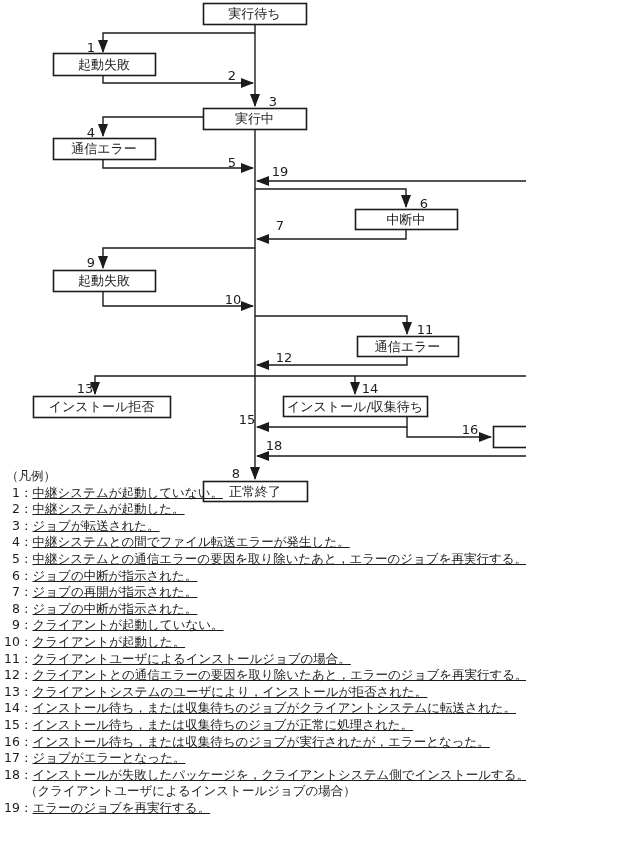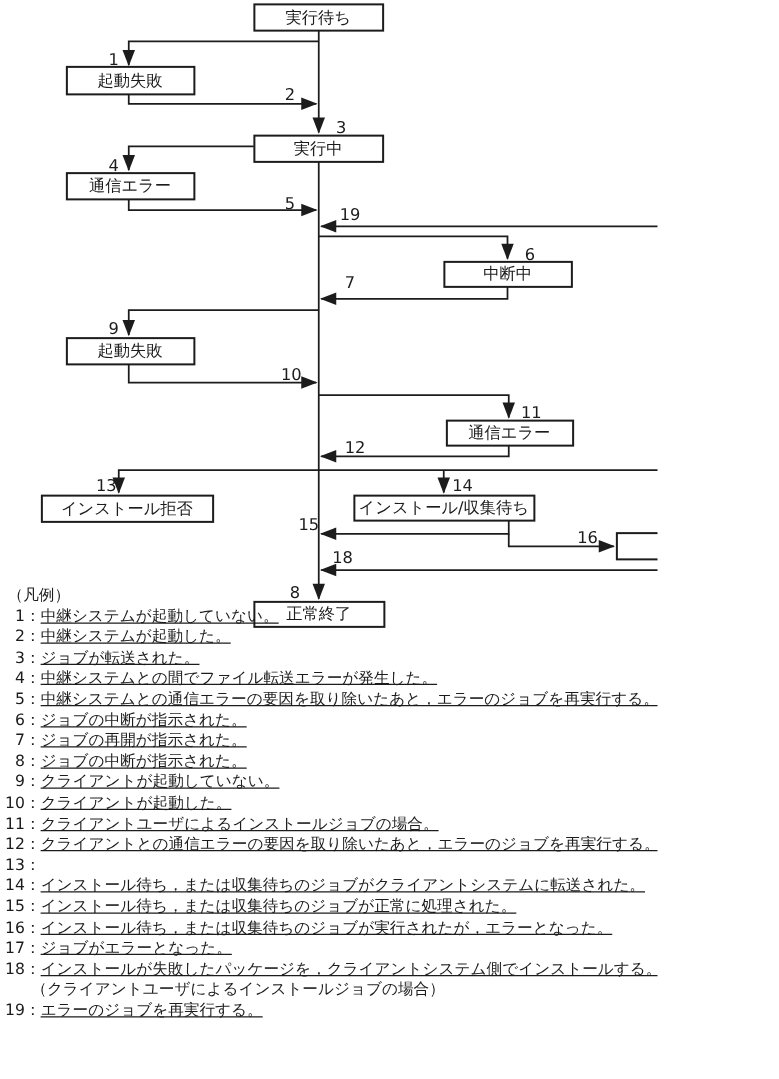--- a/index.html
+++ b/index.html
@@ -182,20 +182,21 @@
           <span class="ltxt">クライアントユーザによるインストールジョブの場合。</span>
         </div>
         <div class="lrow">
           <span class="lnum">12</span>
           <span class="lsep">：</span>
           <span class="ltxt">クライアントとの通信エラーの要因を取り除いたあと，エラーのジョブを再実行する。</span>
         </div>
         <div class="lrow">
           <span class="lnum">13</span>
           <span class="lsep">：</span>
+          <span class="ltxt">クライアントシステムのユーザにより，インストールが拒否された。</span>
         </div>
         <div class="lrow">
           <span class="lnum">14</span>
           <span class="lsep">：</span>
           <span class="ltxt">インストール待ち，または収集待ちのジョブがクライアントシステムに転送された。</span>
         </div>
         <div class="lrow">
           <span class="lnum">15</span>
           <span class="lsep">：</span>
           <span class="ltxt">インストール待ち，または収集待ちのジョブが正常に処理された。</span>

